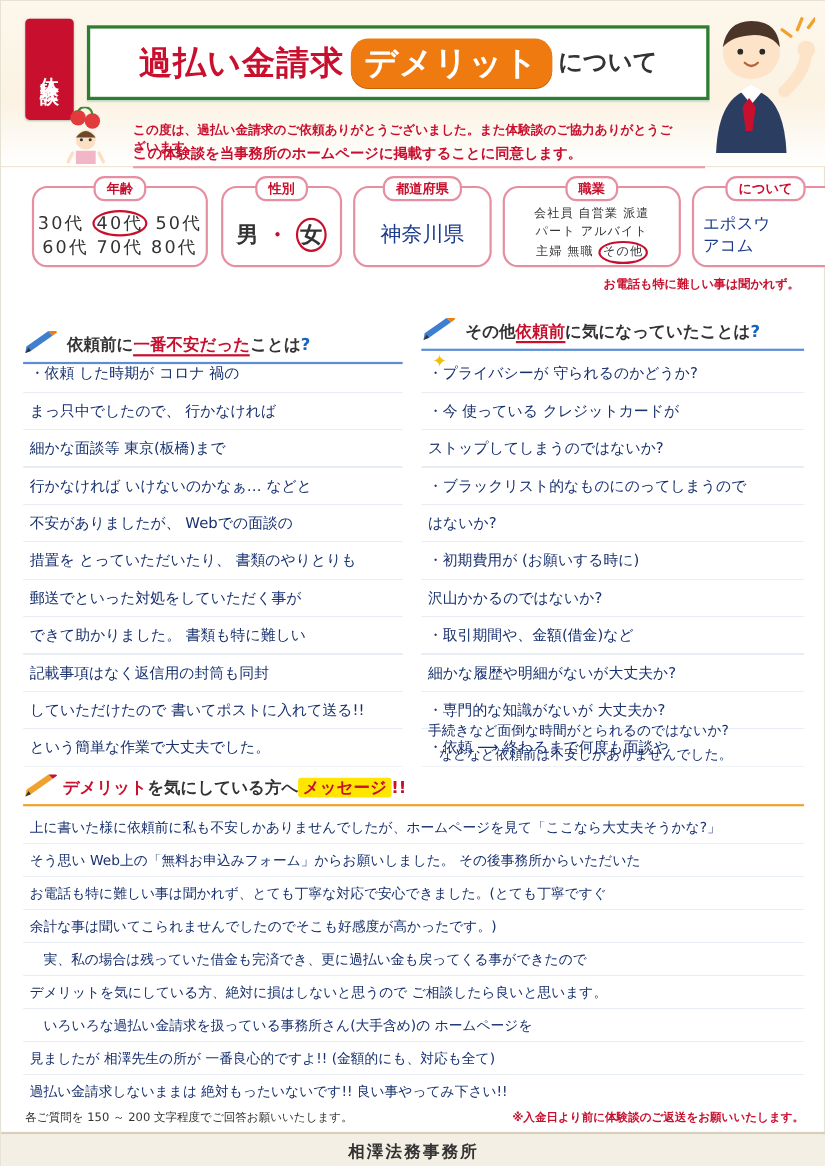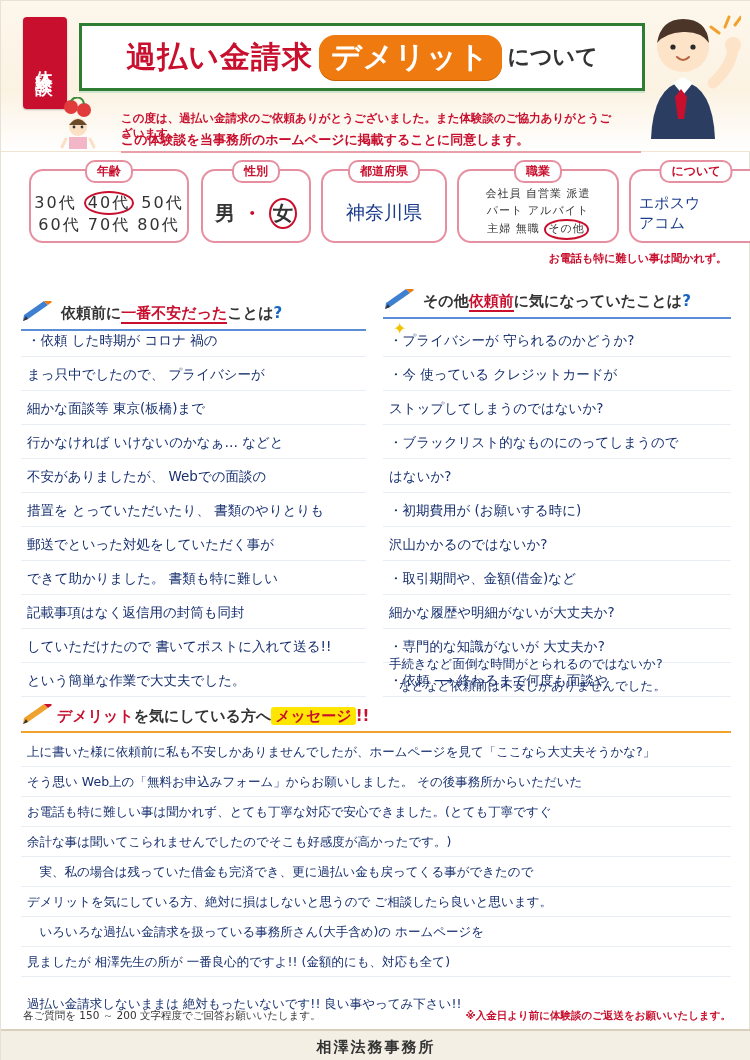--- a/index.html
+++ b/index.html
@@ -254,21 +254,21 @@
       <path d="M2 20 l5 -2 l-2 -3 z" fill="#333"></path>
       <path d="M23 0 l4 4 l4 -3 l-4 -4 z" fill="#ef7b10"></path>
     </svg>
     <div class="sec-title">
       <span>依頼前</span><span>に</span><span class="red">一番不安だった</span><span>ことは</span><span class="qmark">?</span>
     </div>
   </div>
 
   <div class="note" style="left:20px;top:322px;width:345px;height:374px;">
     <div class="hw hw-row">・依頼 した時期が コロナ 禍の</div>
-    <div class="hw hw-row">  まっ只中でしたので、 プライバシーが</div>
+    <div class="hw hw-row">  まっ只中でしたので、 行かなければ</div>
     <div class="hw hw-row">  細かな面談等 東京(板橋)まで</div>
     <div class="hw hw-row">  行かなければ いけないのかなぁ… などと</div>
     <div class="hw hw-row">  不安がありましたが、 Webでの面談の</div>
     <div class="hw hw-row">  措置を とっていただいたり、 書類のやりとりも</div>
     <div class="hw hw-row">  郵送でといった対処をしていただく事が</div>
     <div class="hw hw-row">  できて助かりました。 書類も特に難しい</div>
     <div class="hw hw-row">  記載事項はなく返信用の封筒も同封</div>
     <div class="hw hw-row">  していただけたので 書いてポストに入れて送る!!</div>
     <div class="hw hw-row">  という簡単な作業で大丈夫でした。</div>
   </div>
@@ -315,20 +315,20 @@
 
   <div class="note" style="left:20px;top:736px;width:710px;height:268px;background:repeating-linear-gradient(180deg, rgba(0,0,0,0) 0 29px, #e9eef5 29px 30px);">
     <div class="hw hw-row" style="height:30px;line-height:30px;font-size:12.5px;">上に書いた様に依頼前に私も不安しかありませんでしたが、ホームページを見て「ここなら大丈夫そうかな?」</div>
     <div class="hw hw-row" style="height:30px;line-height:30px;font-size:12.5px;">そう思い Web上の「無料お申込みフォーム」からお願いしました。 その後事務所からいただいた</div>
     <div class="hw hw-row" style="height:30px;line-height:30px;font-size:12.5px;">お電話も特に難しい事は聞かれず、とても丁寧な対応で安心できました。(とても丁寧ですぐ</div>
     <div class="hw hw-row" style="height:30px;line-height:30px;font-size:12.5px;">余計な事は聞いてこられませんでしたのでそこも好感度が高かったです。)</div>
     <div class="hw hw-row" style="height:30px;line-height:30px;font-size:12.5px;">　実、私の場合は残っていた借金も完済でき、更に過払い金も戻ってくる事ができたので</div>
     <div class="hw hw-row" style="height:30px;line-height:30px;font-size:12.5px;">デメリットを気にしている方、絶対に損はしないと思うので ご相談したら良いと思います。</div>
     <div class="hw hw-row" style="height:30px;line-height:30px;font-size:12.5px;">　いろいろな過払い金請求を扱っている事務所さん(大手含め)の ホームページを</div>
     <div class="hw hw-row" style="height:30px;line-height:30px;font-size:12.5px;">見ましたが 相澤先生の所が 一番良心的ですよ!! (金額的にも、対応も全て)</div>
-    <div class="hw hw-row" style="height:30px;line-height:30px;font-size:12.5px;margin-top:12px;">過払い金請求しないままは 絶対もったいないです!! 良い事やってみ下さい!!</div>
+    <div class="hw hw-row" style="height:30px;line-height:30px;font-size:12.5px;">過払い金請求しないままは 絶対もったいないです!! 良い事やってみ下さい!!</div>
   </div>
 
   <div class="foot-note">各ご質問を 150 ～ 200 文字程度でご回答お願いいたします。</div>
   <div class="foot-note-r">※入金日より前に体験談のご返送をお願いいたします。</div>
   <div class="foot-bar">相澤法務事務所</div>
 
 </div>
 
 </body></html>

